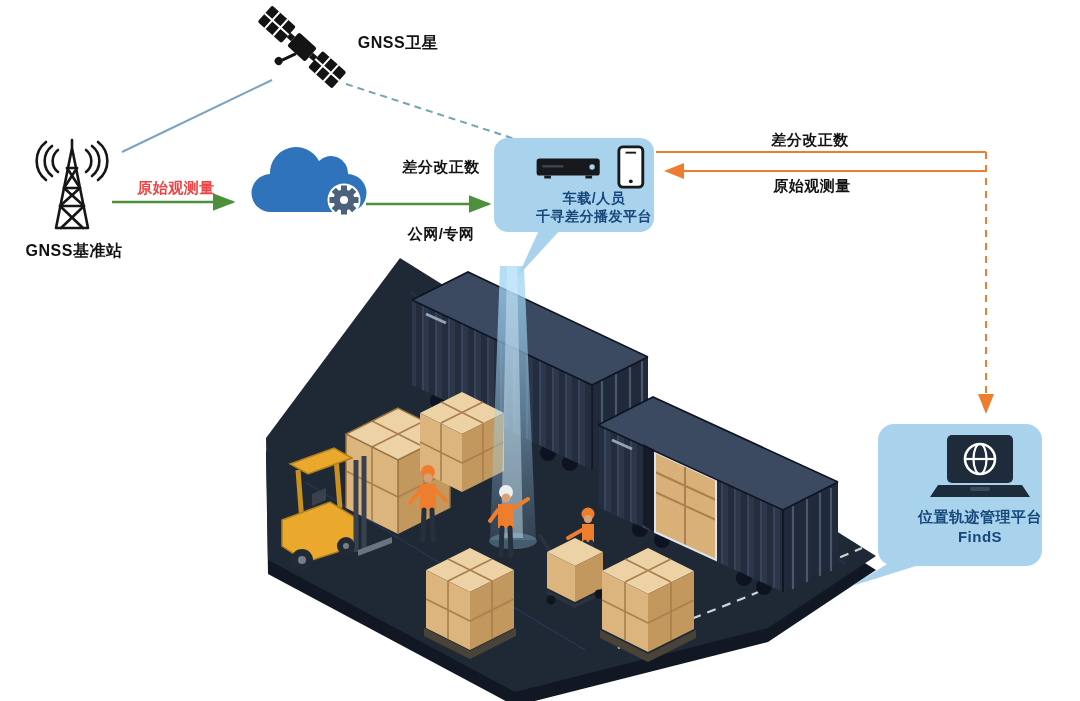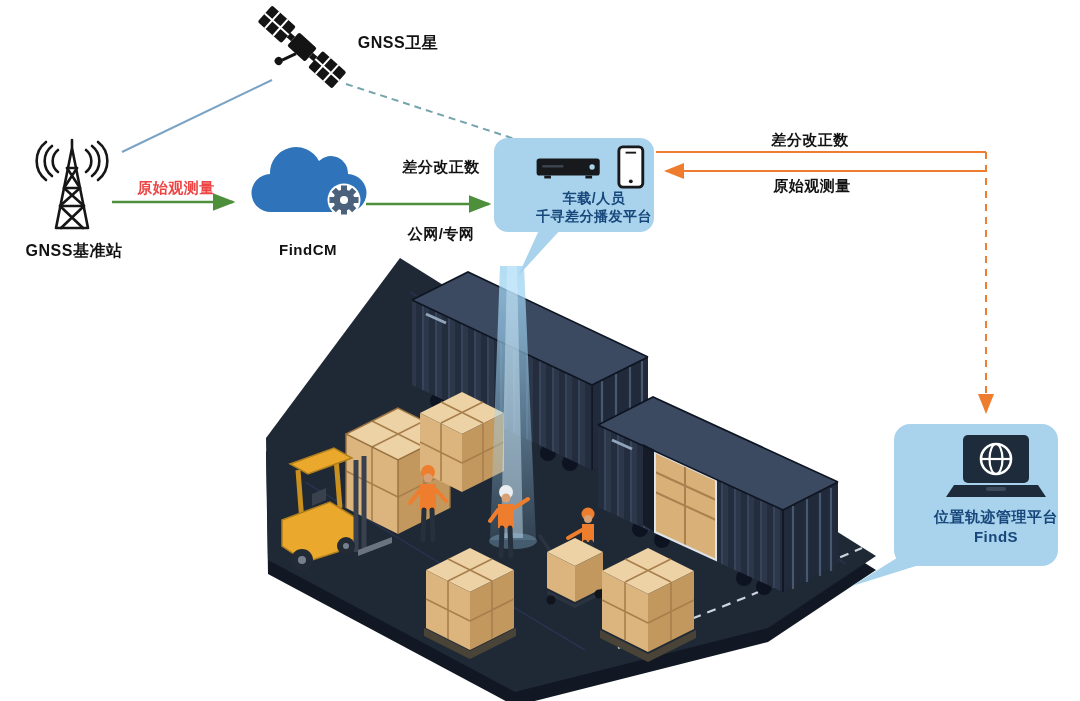--- a/index.html
+++ b/index.html
@@ -214,21 +214,20 @@
         <rect x="98" y="49.5" width="6" height="7.5" transform="rotate(180 101 64)"></rect>
         <rect x="98" y="49.5" width="6" height="7.5" transform="rotate(225 101 64)"></rect>
         <rect x="98" y="49.5" width="6" height="7.5" transform="rotate(270 101 64)"></rect>
         <rect x="98" y="49.5" width="6" height="7.5" transform="rotate(315 101 64)"></rect>
         <circle cx="101" cy="64" r="10.5"></circle>
       </g>
       <circle cx="101" cy="64" r="4" fill="#ffffff"></circle>
     </svg>
   </div>
   <div class="lbl" style="left:228px; top:240px; width:160px; font-size:15px;">
-    <div>FindCM</div>
   </div>
 
   <div class="lbl small" style="left:385px; top:157px; width:112px;">差分改正数</div>
   <div class="lbl small" style="left:385px; top:180px; width:112px;margin-top:44px;">公网/专网</div>
 
   <div class="panel" style="left:494px; top:138px; width:160px; height:94px; padding-top:7px;">
     <svg width="124" height="44" viewBox="0 0 124 46">
       <rect x="2" y="14" width="66" height="18" rx="3" fill="#17191c"></rect>
       <rect x="8" y="21" width="22" height="2.5" fill="#3d4650"></rect>
       <circle cx="60" cy="23" r="2.8" fill="#a9d3ec"></circle>
@@ -238,21 +237,21 @@
       <line x1="95" y1="8" x2="106" y2="8" stroke="#17191c" stroke-width="2"></line>
       <circle cx="100.5" cy="38" r="2" fill="#17191c"></circle>
     </svg>
     <div class="ptext">车载/人员</div>
     <div class="ptext">千寻差分播发平台</div>
   </div>
 
   <div class="lbl small" style="left:755px; top:130px; width:110px;">差分改正数</div>
   <div class="lbl small" style="left:757px; top:176px; width:110px;">原始观测量</div>
 
-  <div class="panel" style="left:878px; top:424px; width:164px; height:142px; border-radius:16px; padding-top:9px;margin-left:16px;">
+  <div class="panel" style="left:878px; top:424px; width:164px; height:142px; border-radius:16px; padding-top:9px;">
     <svg width="132" height="74" viewBox="0 0 132 74">
       <rect x="33" y="2" width="66" height="48" rx="5" fill="#1d2b3a"></rect>
       <circle cx="66" cy="26" r="15" fill="none" stroke="#ffffff" stroke-width="2.6"></circle>
       <ellipse cx="66" cy="26" rx="6.5" ry="15" fill="none" stroke="#ffffff" stroke-width="2.2"></ellipse>
       <line x1="51" y1="26" x2="81" y2="26" stroke="#ffffff" stroke-width="2.2"></line>
       <path d="M24,52 L108,52 L116,64 L16,64 Z" fill="#1d2b3a"></path>
       <rect x="56" y="54" width="20" height="4" rx="2" fill="#3c4b5c"></rect>
     </svg>
     <div class="ptext" style="font-size:15px;">位置轨迹管理平台</div>
     <div class="ptext" style="font-size:15px;">FindS</div>

